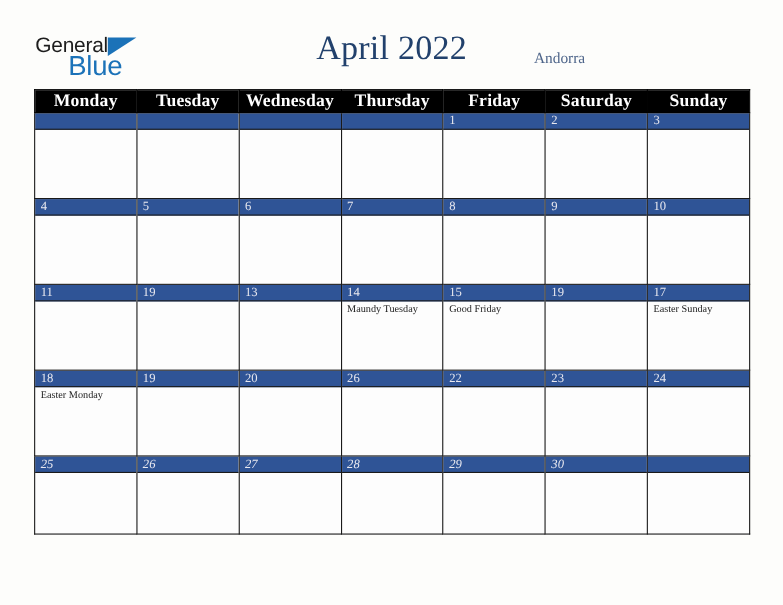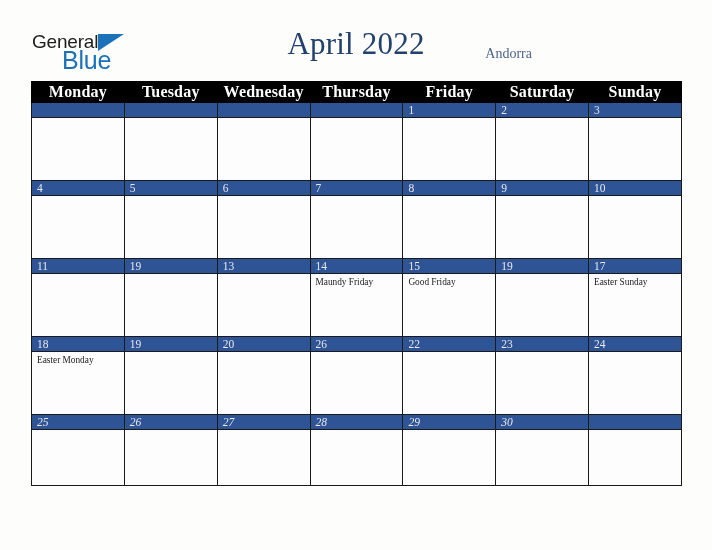--- a/index.html
+++ b/index.html
@@ -258,21 +258,21 @@
               <div class="datebar">19</div>
               <div class="events"></div>
             </td>
             <td class="day">
               <div class="datebar">13</div>
               <div class="events"></div>
             </td>
             <td class="day">
               <div class="datebar">14</div>
               <div class="events">
-                <div class="event">Maundy Friday</div>
+                <div class="event">Maundy Tuesday</div>
               </div>
             </td>
             <td class="day">
               <div class="datebar">15</div>
               <div class="events">
                 <div class="event">Good Friday</div>
               </div>
             </td>
             <td class="day">
               <div class="datebar">19</div>

